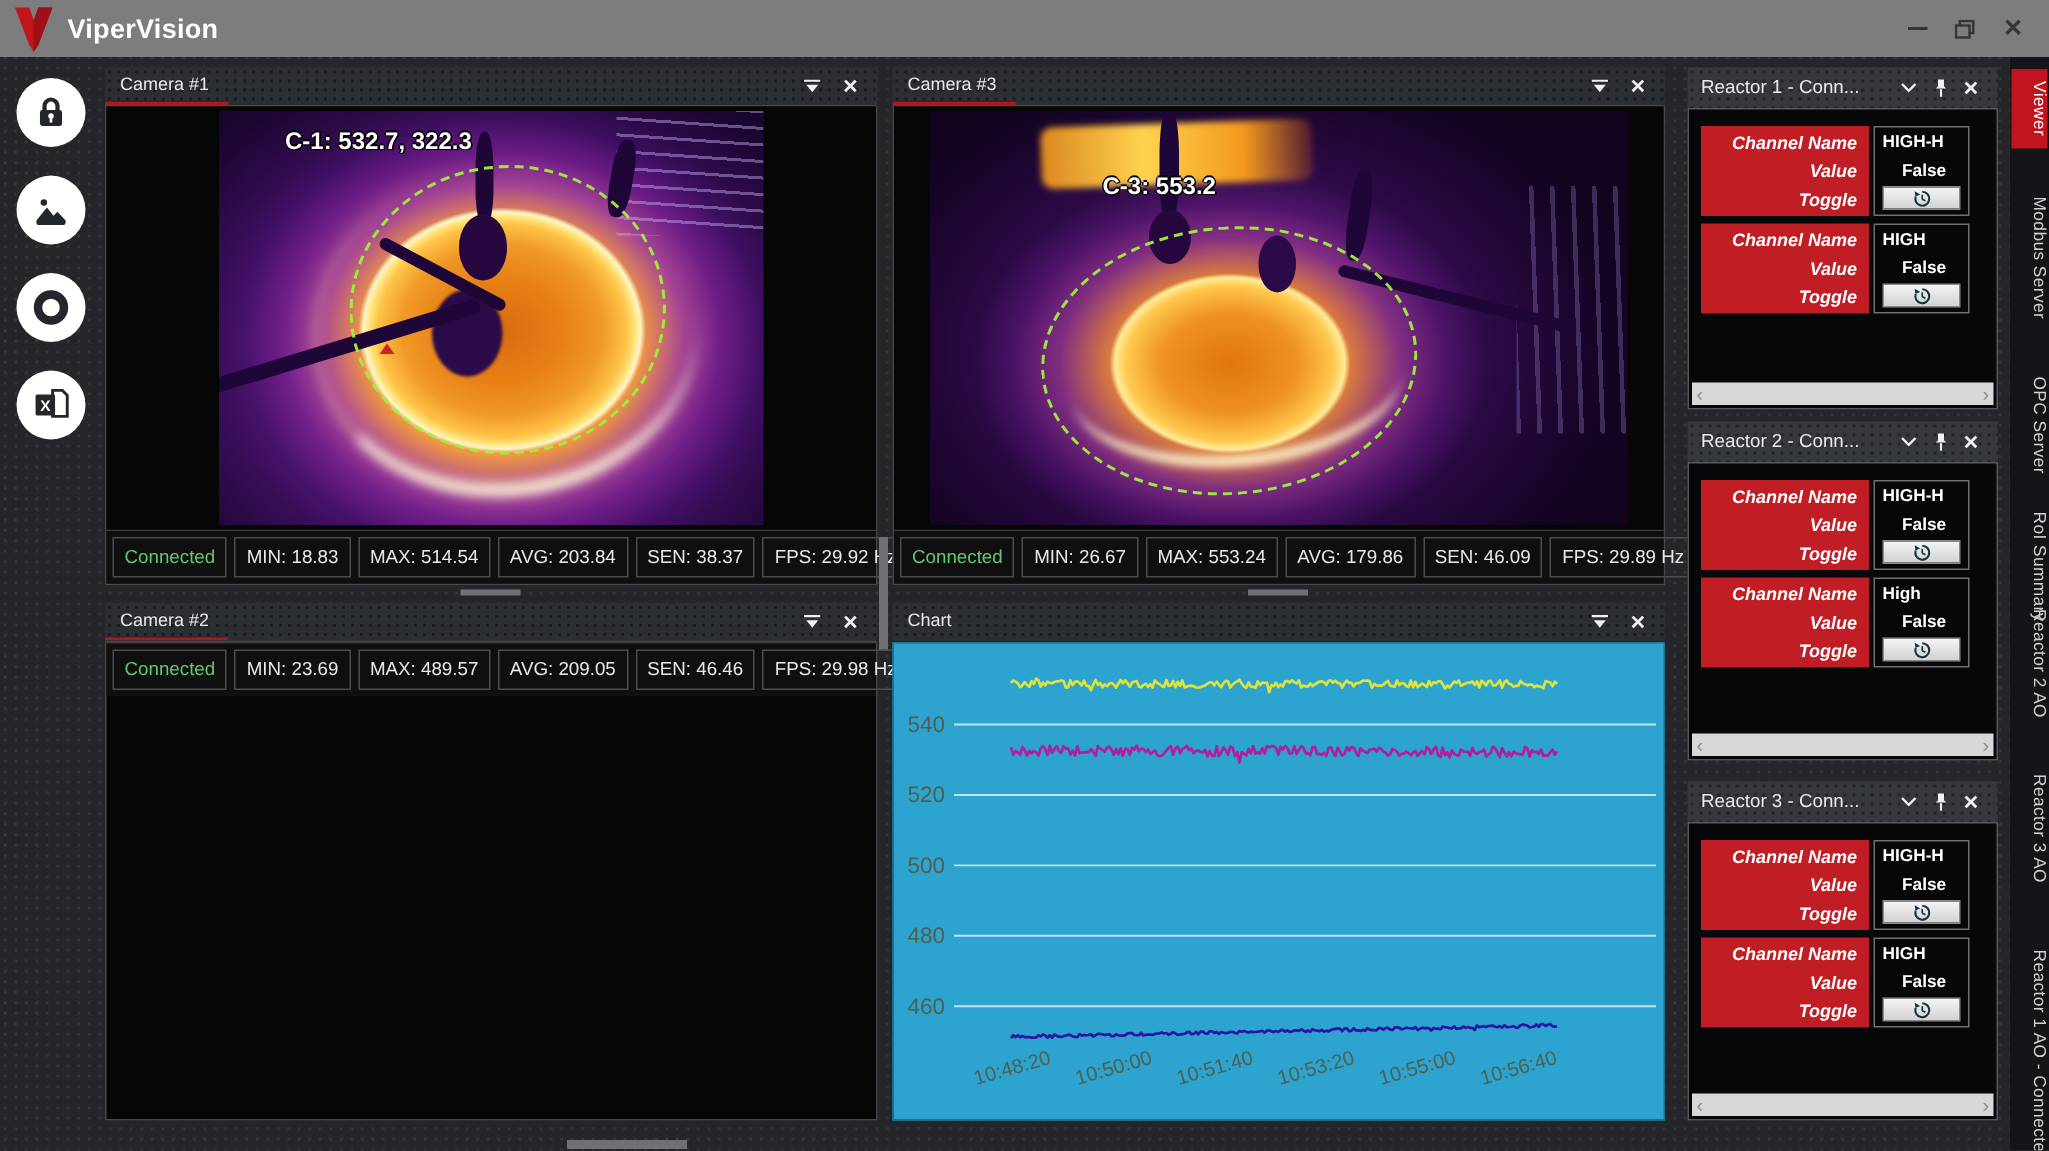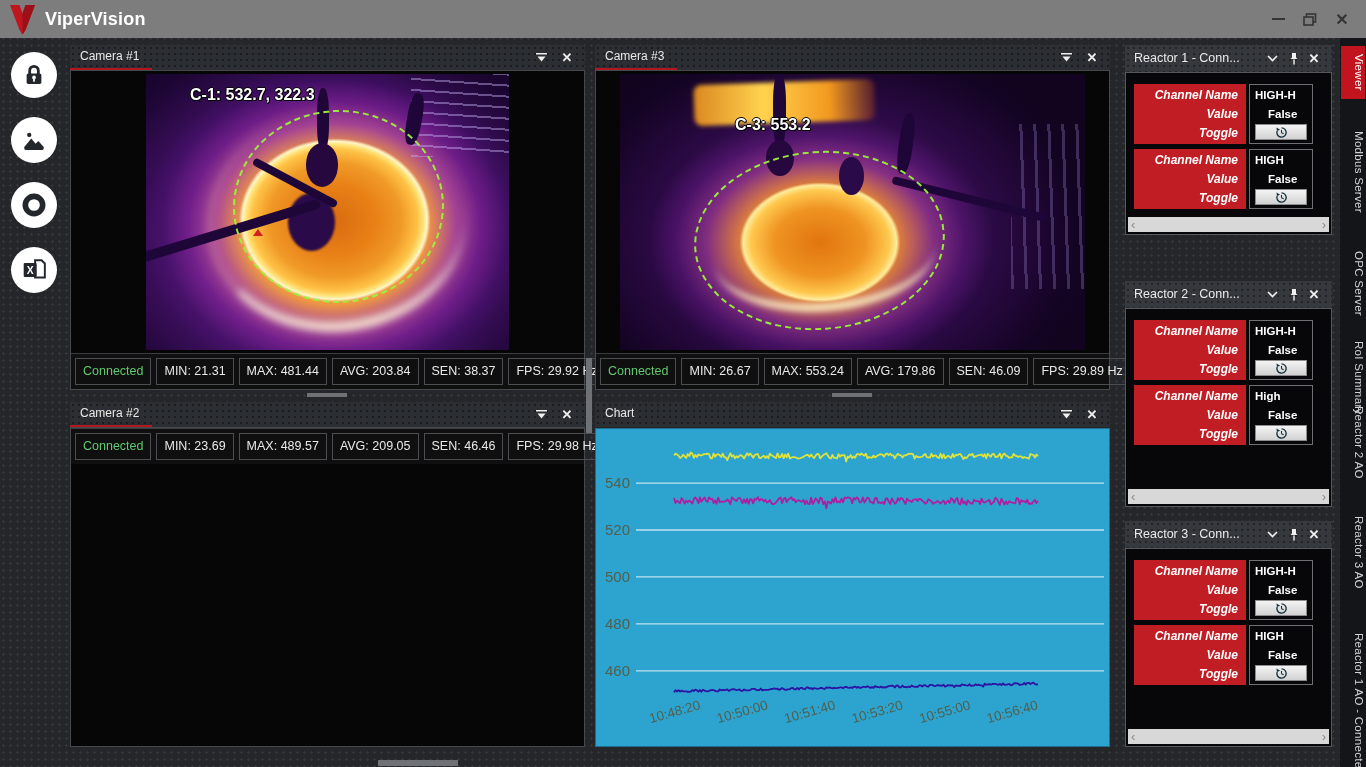--- a/index.html
+++ b/index.html
@@ -189,22 +189,22 @@
           <div class="rod" style="left:39%; top:43%; width:13%; height:21%; border-radius:50%; background:#2a0a48; filter:blur(1px);"></div>
           <div class="rod" style="left:72%; top:7%; width:4%; height:19%; border-radius:40%; transform:rotate(10deg);"></div>
           <div class="rod" style="left:-3%; top:55%; width:52%; height:3.6%; border-radius:5px; transform:rotate(-17deg);"></div>
           <div class="rod" style="left:28%; top:38%; width:26%; height:3%; border-radius:5px; transform:rotate(28deg);"></div>
           <div class="marker" style="left:29.5%; top:56%;"></div>
           <span class="overlay-label" style="left:44px; top:12px;">C-1: 532.7, 322.3</span>
         </div>
       </div>
       <div class="cam-status">
         <span class="sb green">Connected</span>
-        <span class="sb" style="width:122px">MIN: 21.31</span>
-        <span class="sb" style="width:122px">MAX: 481.44</span>
+        <span class="sb" style="width:122px">MIN: 18.83</span>
+        <span class="sb" style="width:122px">MAX: 514.54</span>
         <span class="sb" style="width:120px">AVG: 203.84</span>
         <span class="sb" style="width:88px">SEN: 38.37</span>
         <span class="sb" style="width:108px">FPS: 29.92 Hz</span>
         <span class="sb fill"></span>
       </div>
     </div>
   </div>
 
   <div class="panel" style="left:595px; top:45px; width:515px; height:345px;">
     <div class="panel-header">
@@ -313,21 +313,21 @@
           <text x="282.5" y="288" text-anchor="middle" class="xtick" transform="rotate(-16 282.5 288)">10:53:20</text>
           <text x="350" y="288" text-anchor="middle" class="xtick" transform="rotate(-16 350 288)">10:55:00</text>
           <text x="417.5" y="288" text-anchor="middle" class="xtick" transform="rotate(-16 417.5 288)">10:56:40</text>
           <polyline points="78.0,26.4 79.5,24.7 81.0,25.5 82.6,26.7 84.1,29.2 85.6,28.0 87.1,25.8 88.7,27.6 90.2,28.9 91.7,25.1 93.2,27.1 94.8,23.5 96.3,24.5 97.8,28.9 99.3,26.1 100.8,28.1 102.4,25.5 103.9,26.3 105.4,26.6 106.9,25.8 108.5,25.3 110.0,25.2 111.5,24.7 113.0,25.1 114.6,29.4 116.1,29.4 117.6,24.6 119.1,27.8 120.6,25.7 122.2,25.3 123.7,26.3 125.2,28.1 126.7,24.8 128.3,28.3 129.8,28.4 131.3,31.3 132.8,27.7 134.4,24.4 135.9,27.6 137.4,26.3 138.9,29.4 140.4,27.3 142.0,28.6 143.5,26.8 145.0,26.3 146.5,27.4 148.1,29.5 149.6,26.7 151.1,24.4 152.6,26.5 154.2,24.6 155.7,26.5 157.2,29.0 158.7,26.1 160.2,25.5 161.8,25.1 163.3,28.9 164.8,29.2 166.3,27.8 167.9,26.9 169.4,29.1 170.9,27.2 172.4,29.4 173.9,24.7 175.5,26.4 177.0,27.2 178.5,28.4 180.0,29.1 181.6,24.4 183.1,28.4 184.6,28.1 186.1,25.0 187.7,29.3 189.2,25.6 190.7,28.3 192.2,24.7 193.7,29.4 195.3,28.7 196.8,28.3 198.3,28.2 199.8,28.6 201.4,29.4 202.9,29.6 204.4,29.2 205.9,28.6 207.5,28.0 209.0,26.8 210.5,26.0 212.0,26.1 213.5,28.0 215.1,25.5 216.6,27.6 218.1,29.2 219.6,26.7 221.2,25.0 222.7,25.3 224.2,29.4 225.7,27.7 227.3,26.1 228.8,25.3 230.3,24.2 231.8,26.7 233.3,28.8 234.9,29.6 236.4,26.0 237.9,28.8 239.4,29.0 241.0,29.6 242.5,25.3 244.0,27.8 245.5,26.1 247.1,26.4 248.6,26.2 250.1,32.5 251.6,27.8 253.1,28.7 254.7,26.1 256.2,29.2 257.7,27.5 259.2,28.8 260.8,25.3 262.3,25.1 263.8,26.1 265.3,24.6 266.9,25.8 268.4,26.7 269.9,24.7 271.4,29.4 272.9,28.1 274.5,28.7 276.0,28.8 277.5,26.7 279.0,28.5 280.6,27.3 282.1,26.4 283.6,25.5 285.1,25.3 286.7,25.9 288.2,27.7 289.7,25.0 291.2,24.7 292.7,26.3 294.3,24.8 295.8,26.5 297.3,26.4 298.8,29.5 300.4,26.5 301.9,24.9 303.4,26.3 304.9,26.2 306.5,28.7 308.0,26.5 309.5,26.5 311.0,26.0 312.5,24.8 314.1,24.9 315.6,24.7 317.1,25.3 318.6,29.7 320.2,27.0 321.7,28.1 323.2,28.2 324.7,28.2 326.3,27.6 327.8,26.0 329.3,25.1 330.8,28.2 332.3,28.5 333.9,28.8 335.4,24.8 336.9,27.8 338.4,26.5 340.0,26.7 341.5,28.5 343.0,29.1 344.5,24.8 346.1,29.2 347.6,25.5 349.1,29.3 350.6,28.0 352.1,26.7 353.7,27.9 355.2,29.1 356.7,25.1 358.2,28.1 359.8,25.9 361.3,26.5 362.8,25.3 364.3,25.1 365.8,27.3 367.4,30.2 368.9,28.2 370.4,29.4 371.9,27.4 373.5,25.4 375.0,26.3 376.5,24.9 378.0,28.3 379.6,27.4 381.1,26.8 382.6,26.1 384.1,26.3 385.6,25.4 387.2,27.7 388.7,25.3 390.2,29.4 391.7,24.9 393.3,26.4 394.8,28.0 396.3,25.1 397.8,24.9 399.4,28.1 400.9,28.1 402.4,26.8 403.9,24.7 405.4,29.6 407.0,25.7 408.5,24.7 410.0,26.9 411.5,27.3 413.1,29.0 414.6,28.4 416.1,28.4 417.6,25.0 419.2,26.7 420.7,27.2 422.2,28.0 423.7,27.5 425.2,27.5 426.8,29.1 428.3,28.1 429.8,28.7 431.3,28.9 432.9,29.9 434.4,25.1 435.9,25.6 437.4,26.0 439.0,28.6 440.5,25.6 442.0,27.1 " fill="none" stroke="#dde23c" stroke-width="1.8" stroke-linejoin="round"></polyline>
           <polyline points="78.0,69.3 79.5,74.3 81.0,71.9 82.6,73.0 84.1,74.5 85.6,69.2 87.1,71.3 88.7,74.9 90.2,71.9 91.7,73.5 93.2,71.8 94.8,72.9 96.3,74.9 97.8,70.2 99.3,68.6 100.8,70.6 102.4,74.5 103.9,68.5 105.4,73.1 106.9,70.7 108.5,68.7 110.0,72.1 111.5,73.2 113.0,68.6 114.6,70.4 116.1,70.0 117.6,74.3 119.1,71.6 120.6,75.0 122.2,68.8 123.7,73.5 125.2,72.7 126.7,73.0 128.3,72.6 129.8,72.6 131.3,70.7 132.8,72.2 134.4,75.2 135.9,68.6 137.4,70.3 138.9,71.1 140.4,72.3 142.0,69.7 143.5,68.9 145.0,71.0 146.5,74.3 148.1,70.7 149.6,74.1 151.1,70.0 152.6,75.1 154.2,70.3 155.7,70.8 157.2,74.6 158.7,69.8 160.2,71.0 161.8,68.3 163.3,72.0 164.8,70.4 166.3,70.5 167.9,72.7 169.4,70.9 170.9,73.9 172.4,72.7 173.9,71.4 175.5,74.6 177.0,75.4 178.5,75.0 180.0,73.5 181.6,71.6 183.1,69.6 184.6,68.7 186.1,74.4 187.7,70.1 189.2,69.0 190.7,73.4 192.2,70.7 193.7,69.8 195.3,68.4 196.8,71.4 198.3,70.3 199.8,73.5 201.4,71.7 202.9,71.5 204.4,72.6 205.9,72.9 207.5,71.2 209.0,75.5 210.5,71.9 212.0,75.1 213.5,75.4 215.1,68.8 216.6,75.3 218.1,72.9 219.6,69.5 221.2,71.4 222.7,74.3 224.2,69.0 225.7,69.5 227.3,75.4 228.8,72.6 230.3,79.5 231.8,72.7 233.3,73.5 234.9,74.9 236.4,70.4 237.9,73.5 239.4,68.6 241.0,73.7 242.5,72.6 244.0,73.7 245.5,69.9 247.1,73.5 248.6,68.7 250.1,69.4 251.6,68.6 253.1,68.8 254.7,69.8 256.2,74.4 257.7,69.1 259.2,70.9 260.8,68.6 262.3,70.0 263.8,73.7 265.3,73.3 266.9,68.6 268.4,73.8 269.9,71.2 271.4,68.8 272.9,69.5 274.5,73.5 276.0,73.3 277.5,74.8 279.0,69.3 280.6,69.2 282.1,74.0 283.6,73.7 285.1,74.5 286.7,73.2 288.2,75.2 289.7,69.9 291.2,69.5 292.7,72.7 294.3,75.2 295.8,69.6 297.3,72.1 298.8,74.9 300.4,73.7 301.9,69.3 303.4,71.8 304.9,69.3 306.5,69.8 308.0,72.8 309.5,75.2 311.0,69.9 312.5,71.7 314.1,72.2 315.6,73.4 317.1,70.9 318.6,70.7 320.2,70.4 321.7,72.3 323.2,70.0 324.7,70.3 326.3,72.1 327.8,73.1 329.3,75.0 330.8,73.8 332.3,70.3 333.9,71.4 335.4,72.6 336.9,75.1 338.4,73.8 340.0,73.6 341.5,72.2 343.0,73.4 344.5,74.8 346.1,73.0 347.6,71.9 349.1,75.2 350.6,73.3 352.1,71.9 353.7,74.2 355.2,69.3 356.7,70.6 358.2,74.0 359.8,70.7 361.3,69.2 362.8,74.7 364.3,75.8 365.8,69.6 367.4,74.7 368.9,72.8 370.4,76.1 371.9,71.5 373.5,73.8 375.0,74.7 376.5,74.9 378.0,70.9 379.6,72.3 381.1,72.4 382.6,72.4 384.1,75.2 385.6,69.8 387.2,73.1 388.7,73.8 390.2,72.6 391.7,72.3 393.3,70.8 394.8,75.7 396.3,74.3 397.8,73.2 399.4,68.9 400.9,70.3 402.4,73.2 403.9,76.0 405.4,69.9 407.0,72.9 408.5,75.7 410.0,72.7 411.5,75.4 413.1,72.4 414.6,73.3 416.1,73.8 417.6,74.0 419.2,74.5 420.7,69.2 422.2,70.0 423.7,75.6 425.2,71.4 426.8,72.6 428.3,72.3 429.8,73.9 431.3,71.0 432.9,75.2 434.4,74.7 435.9,75.0 437.4,72.8 439.0,71.0 440.5,74.3 442.0,72.3 " fill="none" stroke="#b11da0" stroke-width="1.8" stroke-linejoin="round"></polyline>
           <polyline points="78.0,264.0 79.5,262.0 81.0,263.3 82.6,262.0 84.1,263.4 85.6,262.4 87.1,263.3 88.7,263.2 90.2,263.2 91.7,263.6 93.2,263.6 94.8,263.5 96.3,261.9 97.8,262.8 99.3,261.4 100.8,262.1 102.4,263.5 103.9,261.9 105.4,263.6 106.9,261.5 108.5,262.4 110.0,262.9 111.5,263.1 113.0,262.7 114.6,262.1 116.1,261.6 117.6,261.9 119.1,262.8 120.6,263.1 122.2,263.2 123.7,261.2 125.2,262.2 126.7,261.8 128.3,262.0 129.8,261.8 131.3,261.2 132.8,262.8 134.4,261.9 135.9,261.1 137.4,261.0 138.9,261.3 140.4,261.9 142.0,261.6 143.5,261.2 145.0,262.7 146.5,262.6 148.1,261.3 149.6,262.1 151.1,262.3 152.6,262.2 154.2,261.9 155.7,260.7 157.2,260.6 158.7,260.6 160.2,261.8 161.8,262.0 163.3,262.0 164.8,260.3 166.3,262.2 167.9,261.7 169.4,261.6 170.9,261.6 172.4,261.8 173.9,261.1 175.5,260.8 177.0,260.7 178.5,260.1 180.0,260.8 181.6,260.5 183.1,261.7 184.6,261.0 186.1,259.9 187.7,260.9 189.2,261.8 190.7,261.5 192.2,261.2 193.7,261.0 195.3,259.9 196.8,259.7 198.3,261.2 199.8,261.1 201.4,259.7 202.9,261.3 204.4,259.6 205.9,259.6 207.5,260.8 209.0,261.0 210.5,259.3 212.0,259.3 213.5,260.4 215.1,259.8 216.6,261.1 218.1,259.8 219.6,260.3 221.2,260.6 222.7,260.4 224.2,259.8 225.7,259.7 227.3,260.5 228.8,260.8 230.3,259.1 231.8,259.6 233.3,259.2 234.9,259.7 236.4,260.1 237.9,259.6 239.4,259.9 241.0,259.8 242.5,259.6 244.0,259.3 245.5,259.1 247.1,260.2 248.6,258.9 250.1,258.6 251.6,259.4 253.1,259.8 254.7,259.2 256.2,259.8 257.7,258.6 259.2,258.4 260.8,259.6 262.3,258.7 263.8,259.8 265.3,259.5 266.9,258.7 268.4,258.7 269.9,259.0 271.4,258.0 272.9,258.8 274.5,259.7 276.0,258.8 277.5,259.7 279.0,257.9 280.6,258.7 282.1,258.8 283.6,259.3 285.1,258.4 286.7,259.5 288.2,258.9 289.7,259.4 291.2,258.5 292.7,257.9 294.3,257.7 295.8,257.4 297.3,257.6 298.8,259.3 300.4,257.4 301.9,257.3 303.4,259.2 304.9,259.1 306.5,257.3 308.0,258.9 309.5,258.6 311.0,259.1 312.5,258.4 314.1,259.0 315.6,257.3 317.1,258.3 318.6,258.6 320.2,258.5 321.7,258.8 323.2,257.1 324.7,257.2 326.3,258.3 327.8,257.1 329.3,257.0 330.8,258.2 332.3,258.5 333.9,256.7 335.4,256.7 336.9,257.0 338.4,258.0 340.0,257.6 341.5,256.9 343.0,257.3 344.5,257.3 346.1,257.6 347.6,256.5 349.1,258.5 350.6,257.7 352.1,256.9 353.7,257.3 355.2,257.1 356.7,257.3 358.2,258.9 359.8,257.1 361.3,257.7 362.8,257.5 364.3,258.0 365.8,256.2 367.4,256.6 368.9,256.8 370.4,257.2 371.9,257.4 373.5,256.1 375.0,257.8 376.5,257.4 378.0,257.4 379.6,256.1 381.1,257.0 382.6,256.5 384.1,257.1 385.6,257.2 387.2,258.4 388.7,255.4 390.2,256.7 391.7,256.2 393.3,255.9 394.8,256.5 396.3,255.8 397.8,255.7 399.4,255.6 400.9,256.3 402.4,256.6 403.9,255.8 405.4,256.9 407.0,255.3 408.5,256.6 410.0,256.5 411.5,256.3 413.1,255.8 414.6,256.9 416.1,256.9 417.6,255.3 419.2,254.9 420.7,255.1 422.2,255.5 423.7,256.8 425.2,256.5 426.8,256.2 428.3,254.8 429.8,256.3 431.3,254.6 432.9,254.6 434.4,255.8 435.9,255.0 437.4,254.5 439.0,255.9 440.5,256.3 442.0,256.1 " fill="none" stroke="#2b13a3" stroke-width="1.8" stroke-linejoin="round"></polyline>
         </svg>
     </div>
   </div>
 
-  <div class="panel" style="left:1125px; top:45px; width:207px; height:190px;">
+  <div class="panel" style="left:1125px; top:45px; width:207px; height:228px;">
     <div class="r-header">
       <span class="r-title">Reactor 1 - Conn...</span>
       <div class="r-ico r-chevron">
         <svg width="11" height="7">
             <polyline points="1,1 5.5,5.5 10,1" fill="none" stroke="#f0f0f0" stroke-width="1.6"></polyline>
           </svg>
       </div>
       <div class="r-ico r-pin">
         <svg width="10" height="13">
             <path d="M3 1 h4 v4.5 l1.5 1.5 H1.5 L3 5.5 Z" fill="#f0f0f0"></path>

